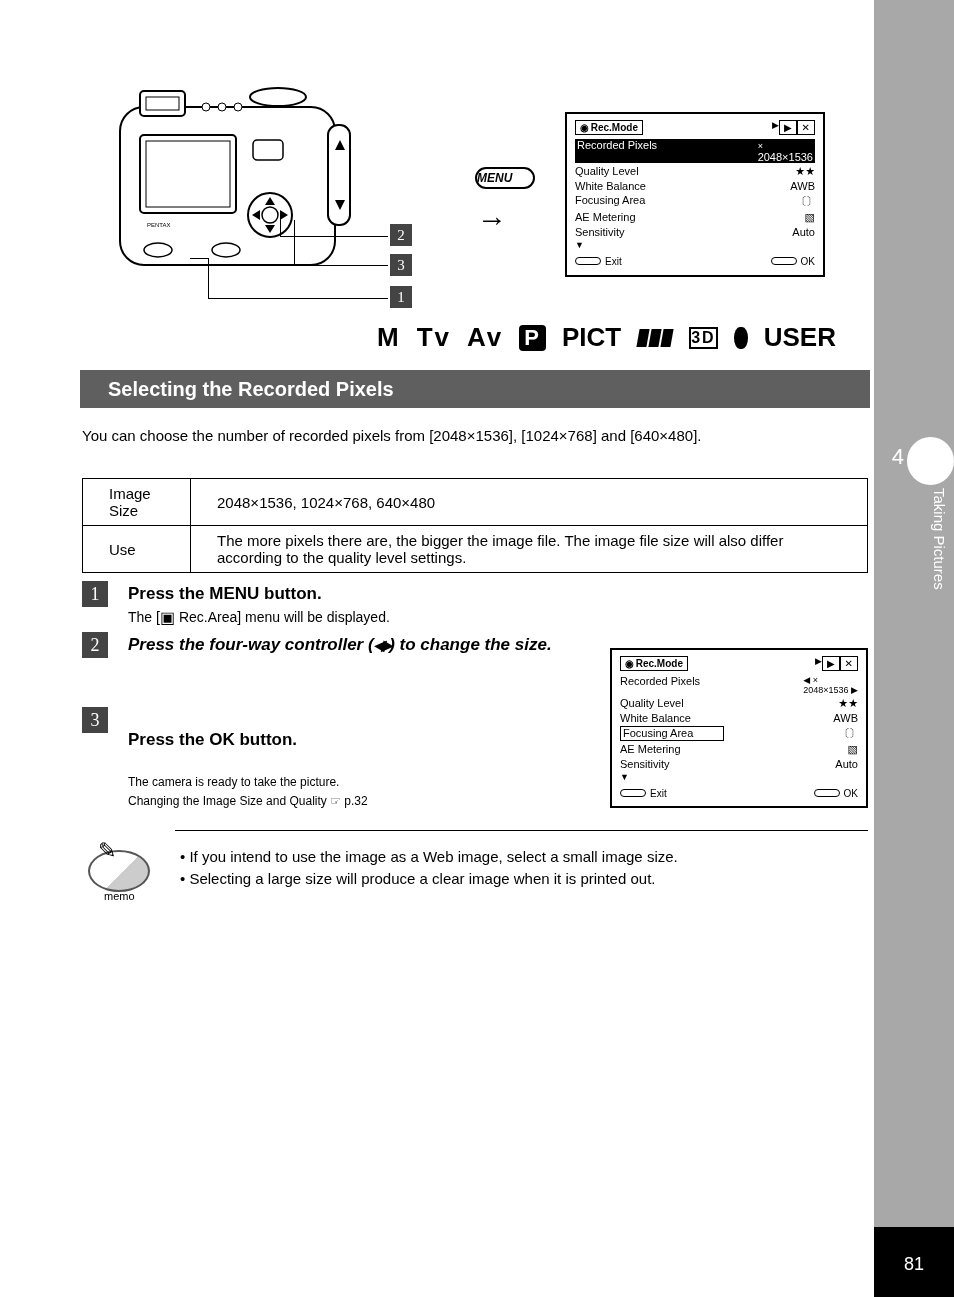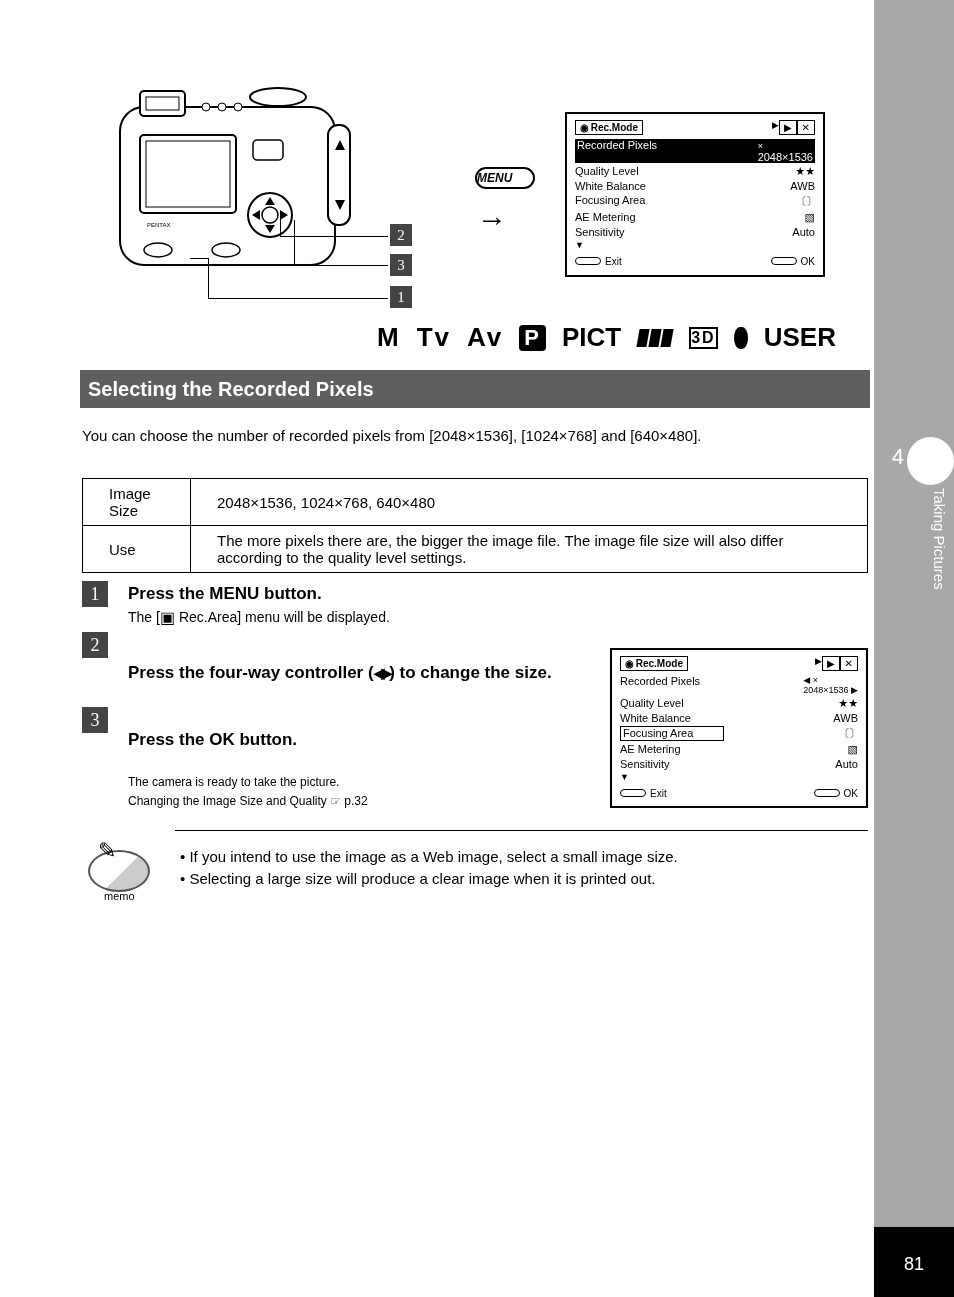--- a/index.html
+++ b/index.html
@@ -39,37 +39,37 @@
   
   .mode-strip { position: absolute; left: 297px; top: 322px; font-size: 26px; font-weight: bold; letter-spacing: 2px; display: flex; gap: 16px; align-items: center; font-family: Arial, sans-serif; }
   .mode-strip span { font-family: Arial, sans-serif; }
   .pbox { display:inline-block; background:#000; color:#fff; padding:0 5px; border-radius:4px; font-size:22px; }
   .pano-ic { display:inline-flex; }
   .pano-ic i { width:10px; height:18px; background:#000; margin:0 1px; transform: skewX(-10deg); }
   .td-box { border:2px solid #000; padding:0 0; font-size:16px; display:inline-block; }
   .filter-ic { display:inline-block; width:14px; height:22px; background:#000; border-radius:50%/60%; }
 
   
-  .sect-bar { position: absolute; left: 0; top: 370px; width: 790px; height: 38px; background: #5f5f5f; color: #fff; font-size: 20px; font-weight: bold; line-height: 38px; padding-left: 8px; }
+  .sect-bar { position: absolute; left: 0; top: 370px; width: 790px; height: 38px; background: #5f5f5f; color: #fff; font-size: 20px; font-weight: bold; line-height: 38px; padding-left: 28px; }
   .body-txt { position: absolute; left: 2px; width: 786px; font-size: 15px; line-height: 1.4; }
   .intro { top: 425px; }
 
   
   .tbl { position: absolute; left: 2px; top: 478px; width: 786px; border: 1.5px solid #000; border-collapse: collapse; font-size: 15px; }
   .tbl td { border: 1.5px solid #000; padding: 6px 26px; }
   .tbl td:first-child { width: 108px; }
 
   
   .step-num { position: absolute; width: 26px; height: 26px; background: #444; color: #fff; font-family: Georgia, serif; font-size: 18px; text-align: center; line-height: 26px; }
   .sn1 { left: 2px; top: 581px; }
   .sn2 { left: 2px; top: 632px; }
   .sn3 { left: 2px; top: 707px; }
   .step-txt { position: absolute; left: 48px; font-size: 17px; font-weight: bold; line-height: 1.35; }
   .st1 { top: 583px; width: 730px; }
-  .st2 { top: 662px; width: 460px; }
+  .st2 { top: 634px; width: 460px; font-style: italic; }
   .st3 { top: 729px; width: 460px; }
   .step-sub { position: absolute; left: 48px; font-size: 12px; width: 460px; margin-top: 41px; }
   .ss3a { top: 734px; }
   .ss3b { top: 753px; }
 
   .cam-glyph { font-size: 16px; vertical-align: -1px; }
   .lr-glyph { font-size: 14px; letter-spacing: -3px; }
 
   .lcd2 { left: 530px; top: 648px; width: 258px; height: 160px; }
   .arrows-side { font-size:9px; }

